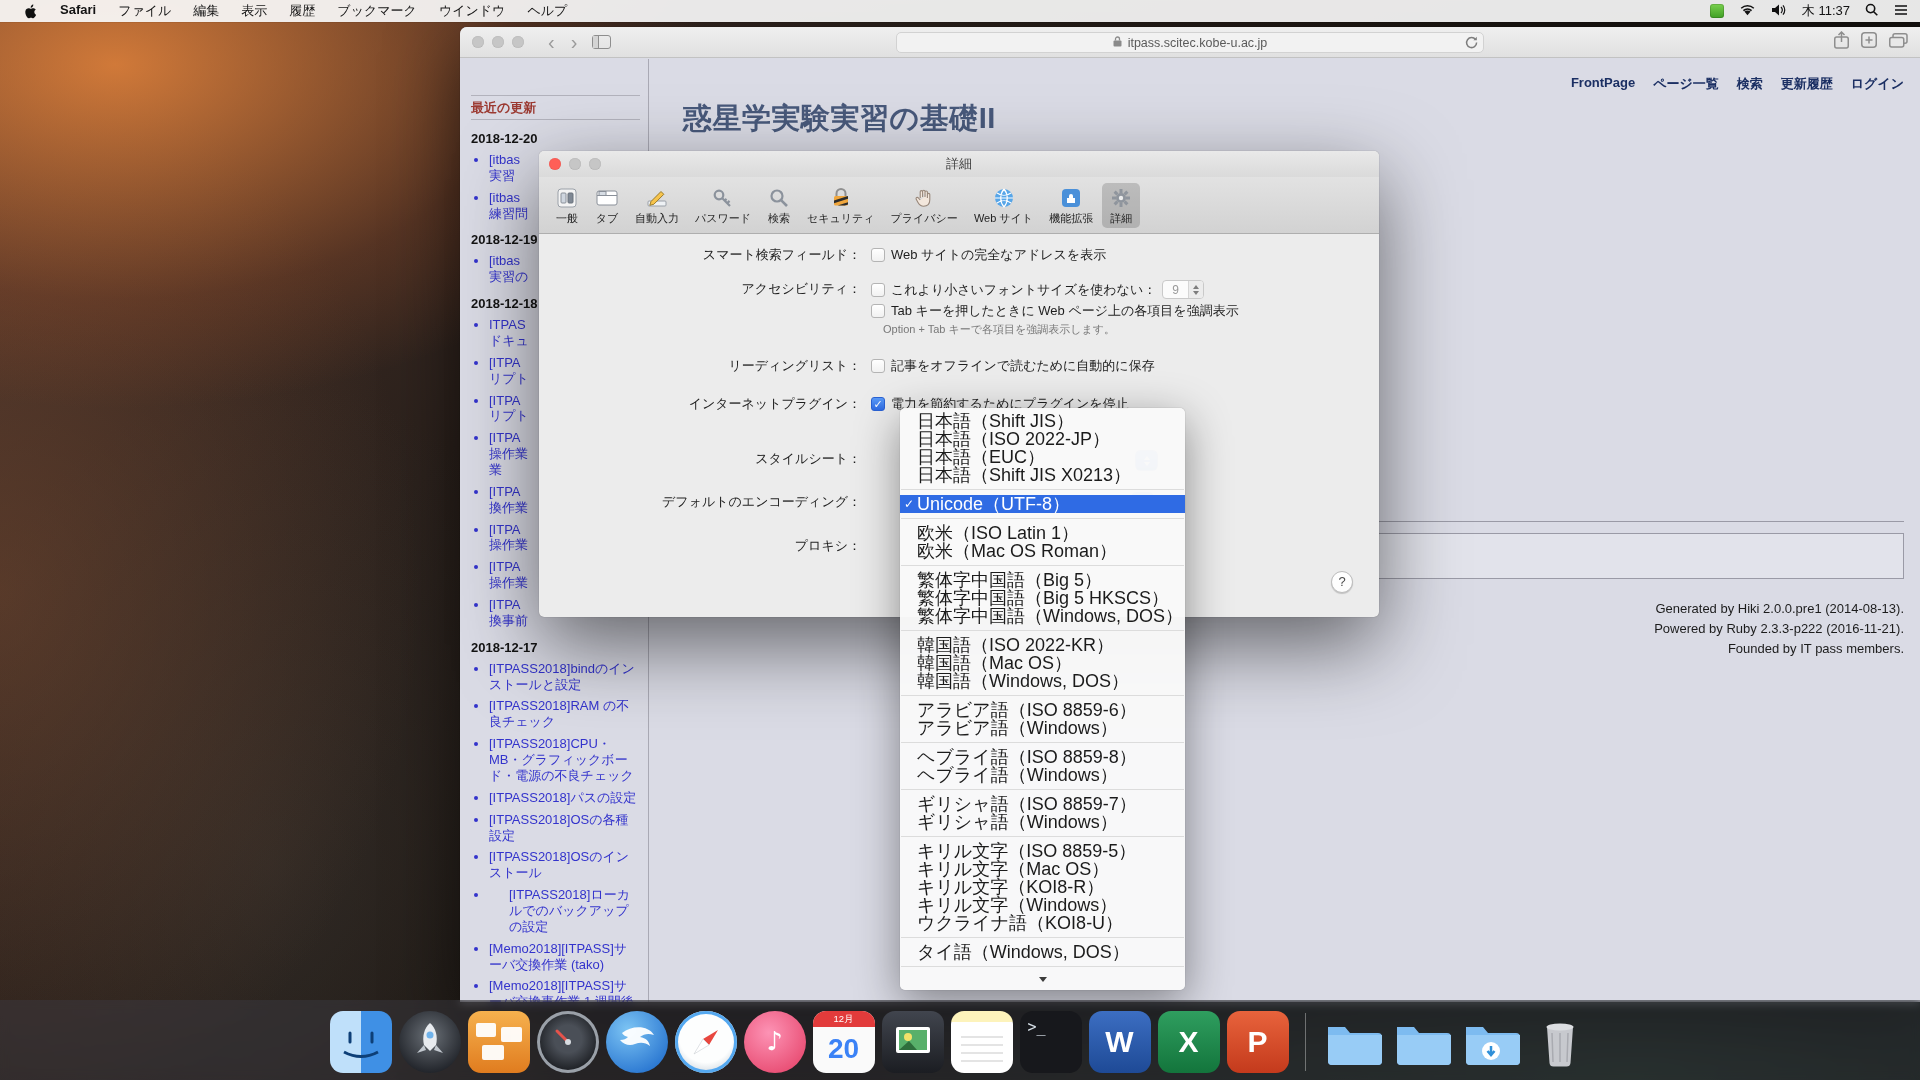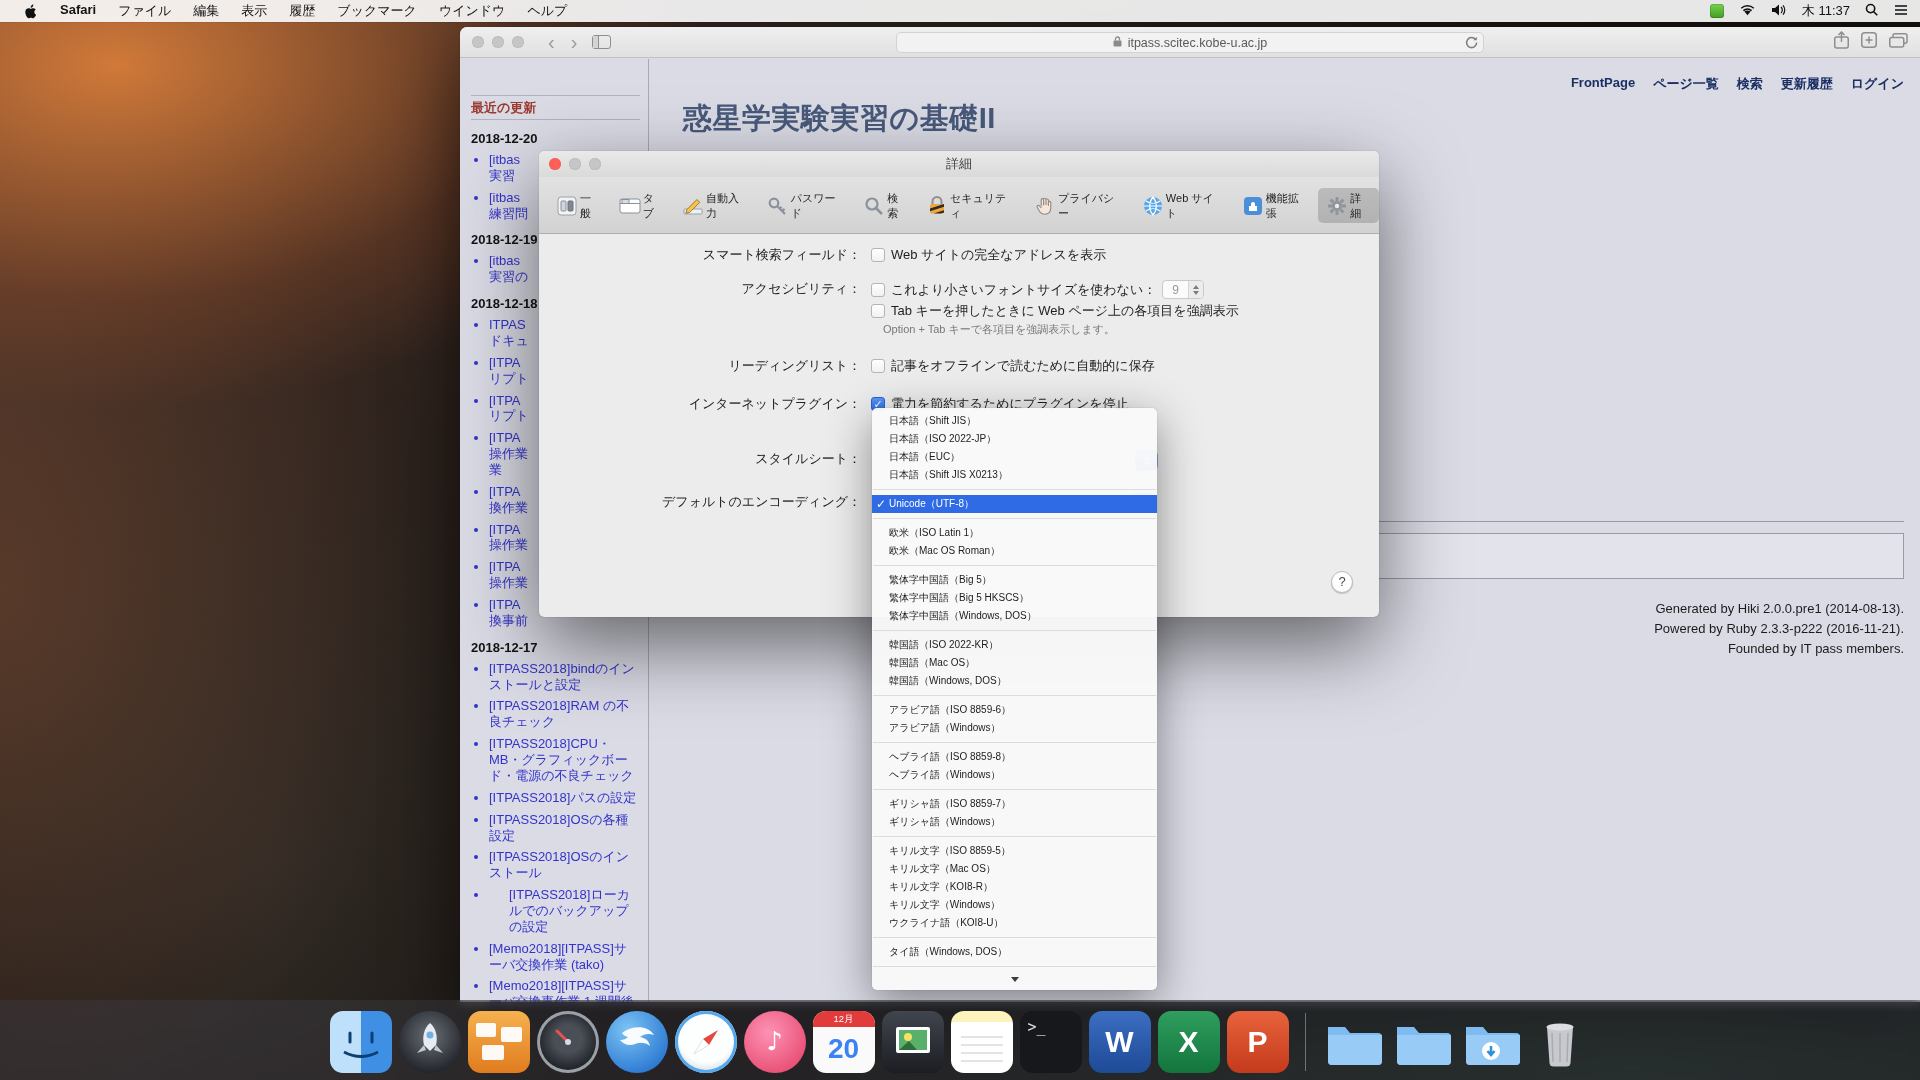--- a/index.html
+++ b/index.html
@@ -45,42 +45,42 @@
   .nav-links{position:absolute;top:16px;right:16px;display:flex;gap:18px;font-size:13px;color:#1b2f63;font-weight:bold}
   .page-title{margin:40px 0 0 34px;font-size:29px;font-weight:bold;color:#48597b;letter-spacing:.5px}
   .content-hr{position:absolute;top:462px;left:8px;right:16px;border-top:1px solid #9a9aa6}
   .content-box{position:absolute;top:474px;left:8px;right:16px;height:46px;border:1px solid #9a9aa6;background:#e2e3eb}
   .wiki-footer{position:absolute;top:540px;right:16px;text-align:right;font-size:13px;color:#1c1c1c;line-height:1.52}
   
   .prefs{position:absolute;left:539px;top:151px;width:840px;height:466px;background:#ececec;border-radius:5px;box-shadow:0 28px 80px rgba(0,0,0,.55),0 0 1px rgba(0,0,0,.45);z-index:20}
   .p-titlebar{height:26px;position:relative;background:linear-gradient(#e9e9e9,#dadada);border-radius:5px 5px 0 0;text-align:center;font-size:13px;color:#3e3e3e;line-height:26px}
   .p-lights{position:absolute;left:10px;top:7px;display:flex;gap:8px}
   .p-toolbar{height:57px;background:linear-gradient(#e2e2e2,#d2d2d2);border-bottom:1px solid #aeaeae;display:flex;align-items:center;padding-left:9px;gap:2px}
-  .p-tool{display:flex;flex-direction:row;align-items:center;padding:3px 7px 2px;border-radius:5px;font-size:11px;color:#1f1f1f;gap:1px}
+  .p-tool{display:flex;flex-direction:column;align-items:center;padding:3px 7px 2px;border-radius:5px;font-size:11px;color:#1f1f1f;gap:1px}
   .p-tool.sel{background:rgba(0,0,0,.16)}
   .p-ticon{width:24px;height:24px;display:block}
   .p-content{position:relative;height:382px}
   .prow{position:absolute;left:0;width:100%;height:20px}
   .plabel{position:absolute;left:0;width:322px;text-align:right;font-size:13px;color:#1e1e1e;white-space:nowrap}
   .pctl{position:absolute;left:332px;display:flex;align-items:center;gap:6px;font-size:13px;color:#1e1e1e;white-space:nowrap}
   .cb{width:14px;height:14px;border:1px solid #b4b4b4;border-radius:3px;background:linear-gradient(#ffffff,#f1f1f1);flex:0 0 auto}
   .cb.on{background:linear-gradient(#5a9bf8,#2f6be4);border-color:#2a62d4;color:#fff;display:flex;align-items:center;justify-content:center;font-size:11px;line-height:1}
   .cb.on::before{content:"✓"}
   .hint{font-size:11px;color:#787878}
   .msel{width:42px;height:19px;border:1px solid #c9c9c9;border-radius:4px;background:#fbfbfb;display:inline-flex;align-items:center;overflow:hidden}
   .msel-v{flex:1;text-align:center;color:#9a9a9a;font-size:12px}
   .msel-cap{width:15px;height:100%;background:#ececec;border-left:1px solid #d5d5d5;display:flex;flex-direction:column;align-items:center;justify-content:center;gap:2px}
   .tri-up{width:0;height:0;border-left:3.5px solid transparent;border-right:3.5px solid transparent;border-bottom:4px solid #7d7d7d}
   .tri-dn{width:0;height:0;border-left:3.5px solid transparent;border-right:3.5px solid transparent;border-top:4px solid #7d7d7d}
   .popcap{position:absolute;width:21px;height:19px;background:linear-gradient(#71a7f8,#3272e0);border-radius:4px;display:flex;flex-direction:column;align-items:center;justify-content:center;gap:2px;box-shadow:0 0 0 .5px #2c62c8}
   .popcap .tri-up{border-bottom-color:#fff}
   .popcap .tri-dn{border-top-color:#fff}
   .help{position:absolute;right:26px;top:337px;width:22px;height:22px;border-radius:50%;background:#fefefe;border:1px solid #bdbdbd;box-shadow:0 1px 1px rgba(0,0,0,.18);text-align:center;line-height:20px;font-size:13px;color:#4a4a4a}
   
-  .enc-menu{position:absolute;left:872px;top:408px;width:285px;z-index:30;background:rgba(249,249,249,.97);border-radius:5px;box-shadow:0 12px 45px rgba(0,0,0,.42),0 0 1px rgba(0,0,0,.4);padding:4px 0;font-size:10px;color:#1b1b1b}
+  .enc-menu{position:absolute;left:900px;top:408px;width:285px;z-index:30;background:rgba(249,249,249,.97);border-radius:5px;box-shadow:0 12px 45px rgba(0,0,0,.42),0 0 1px rgba(0,0,0,.4);padding:4px 0;font-size:18px;color:#1b1b1b}
   .enc-item{height:18px;line-height:18px;padding:0 12px 0 17px;position:relative;white-space:nowrap}
   .enc-item.sel{background:#2f6be4;color:#fff}
   .enc-item.sel::before{content:"✓";position:absolute;left:4px;font-size:12px}
   .enc-sep{height:1px;background:#dcdcdc;margin:5px 1px}
   .enc-arrow{height:14px;display:flex;align-items:center;justify-content:center}
   .enc-arrow i{width:0;height:0;border-left:4.5px solid transparent;border-right:4.5px solid transparent;border-top:5.5px solid #3c3c3c}
   
   .dock{position:absolute;left:0;right:0;bottom:0;height:80px;background:rgba(62,62,72,.40);backdrop-filter:blur(5px);display:flex;align-items:flex-end;justify-content:center;gap:7px;padding-bottom:7px;z-index:55}
   .dicon{width:62px;height:62px;position:relative;flex:0 0 auto}
   .dock-sep{width:1px;height:58px;background:rgba(255,255,255,.35);margin:0 9px 2px}
@@ -428,20 +428,23 @@
           <span class="cb on"></span>
           <span>電力を節約するためにプラグインを停止</span>
         </div>
     </div>
     <div class="prow" style="top:216px">
       <div class="plabel">スタイルシート：</div>
     </div>
     <div class="prow" style="top:259px">
       <div class="plabel">デフォルトのエンコーディング：</div>
     </div>
+    <div class="prow" style="top:303px">
+      <div class="plabel">プロキシ：</div>
+    </div>
     <div class="help">?</div>
   </div>
   <div class="popcap" style="left:597px;top:300px">
       <i class="tri-up"></i>
       <i class="tri-dn"></i>
     </div>
   <div class="popcap" style="left:593px;top:342px">
       <i class="tri-up"></i>
       <i class="tri-dn"></i>
     </div>

